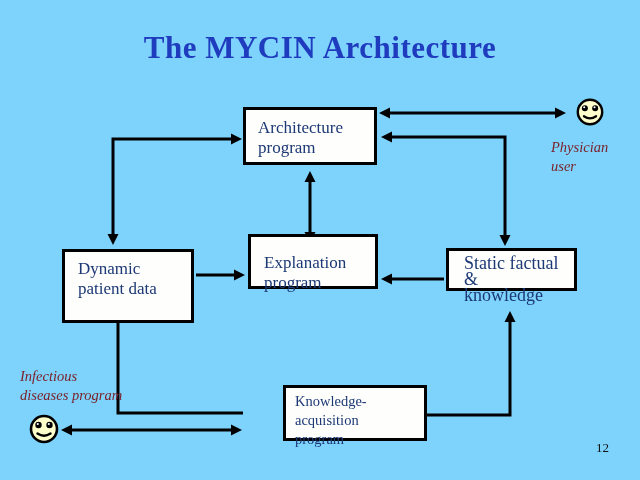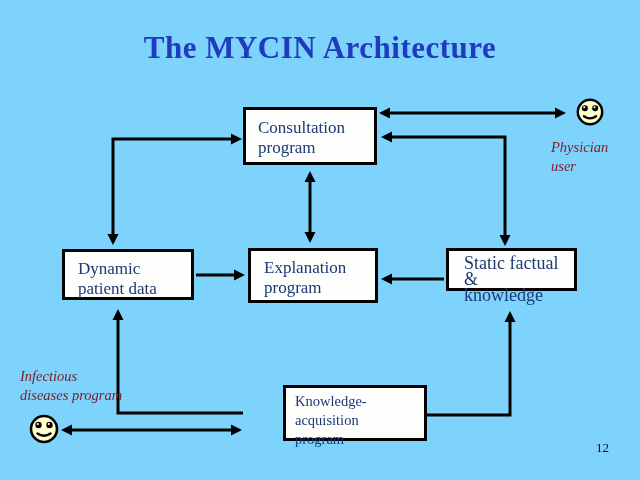--- a/index.html
+++ b/index.html
@@ -32,22 +32,22 @@
     position: absolute;
     box-sizing: border-box;
     border: 3px solid #000;
     background: #fefefc;
     color: #1C3875;
     font-size: 17px;
     line-height: 20px;
   }
   .box span { display: block; }
   .box-consultation { left: 243px; top: 107px; width: 134px; height: 58px; padding: 8px 4px 0 12px; }
-  .box-dynamic      { left: 62px;  top: 249px; width: 132px; height: 51px; padding: 7px 4px 0 13px; }
-  .box-explanation  { left: 248px; top: 248px; width: 130px; height: 55px; padding: 7px 4px 0 13px; }
+  .box-dynamic      { left: 62px;  top: 249px; width: 132px; height: 74px; padding: 7px 4px 0 13px; }
+  .box-explanation  { left: 248px; top: 234px; width: 130px; height: 55px; padding: 16px 4px 0 13px; }
   .box-static       { left: 446px; top: 248px; width: 131px; height: 43px; padding: 4px 2px 0 15px;
                       font-size: 18px; line-height: 16px; }
   .box-knowledge    { left: 243px; top: 385px; width: 144px; height: 56px; padding: 4px 2px 0 9px;
                       font-size: 14.5px; line-height: 19px; margin-left: 40px; }
   .actor-label {
     position: absolute;
     color: #7A222B;
     font-size: 14.5px;
     line-height: 19px;
   }
@@ -119,21 +119,21 @@
     </g>
 
     <g>
       <line x1="68" y1="430" x2="234" y2="430"></line>
       <polygon points="61,430 72,424.5 72,435.5" fill="#000" stroke="none"></polygon>
       <polygon points="242,430 231,424.5 231,435.5" fill="#000" stroke="none"></polygon>
     </g>
   </svg>
 
   <div class="box box-consultation">
-    <span>Consultation</span>
+    <span>Architecture</span>
     <span>program</span>
   </div>
 
   <div class="box box-dynamic">
     <span>Dynamic</span>
     <span>patient data</span>
   </div>
 
   <div class="box box-explanation">
     <span>Explanation</span>

